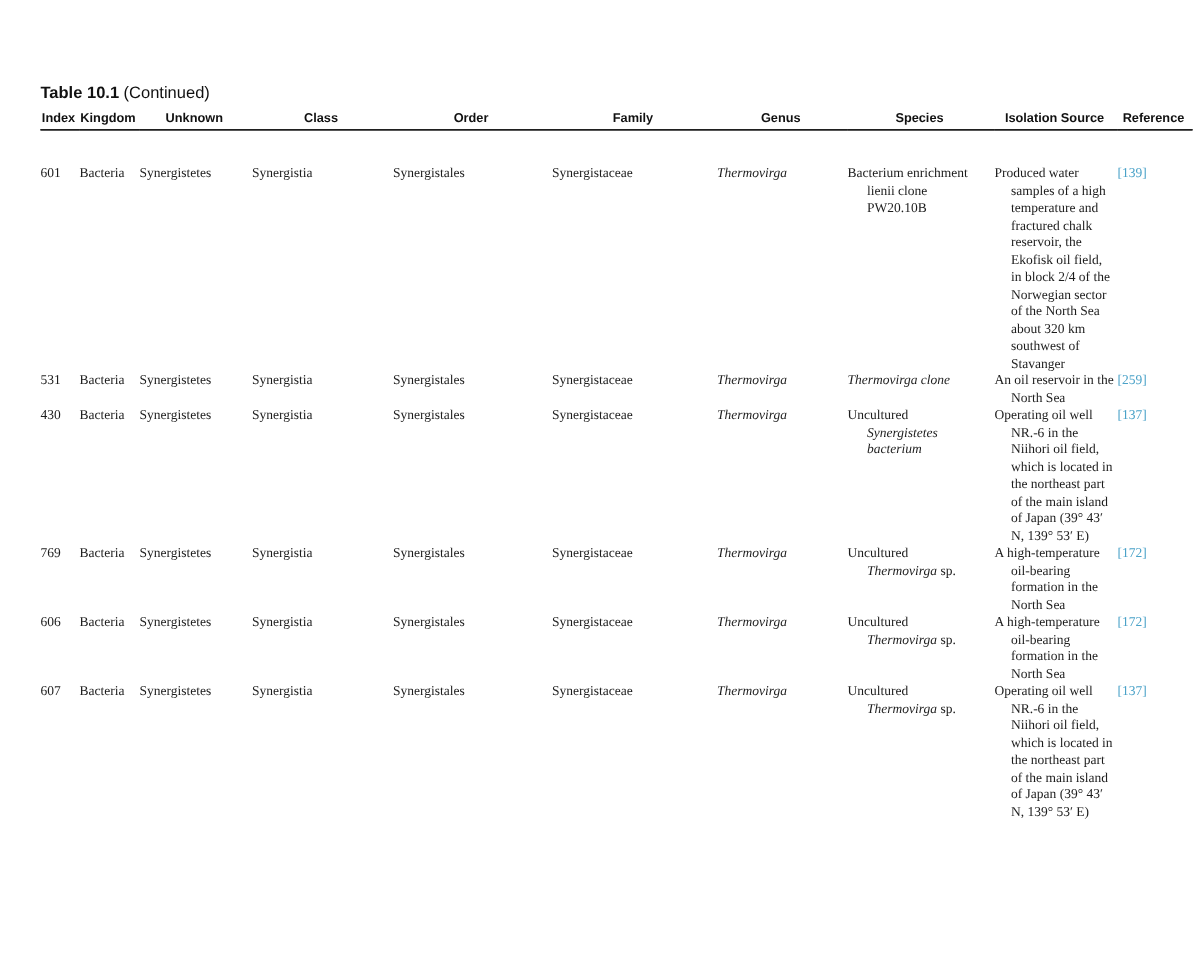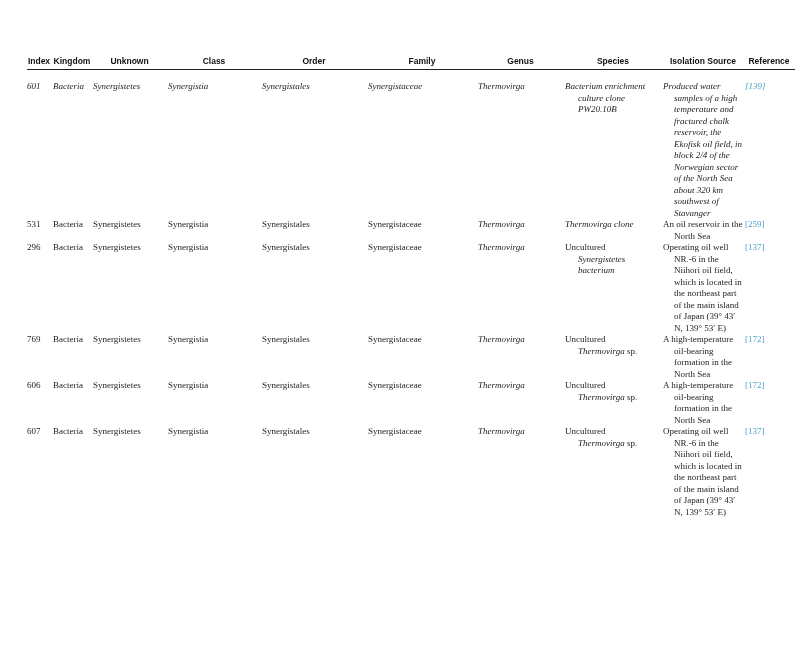--- a/index.html
+++ b/index.html
@@ -45,31 +45,34 @@
   }
   td {
     font-family: "Liberation Serif", serif;
     font-size: 9px;
     line-height: 11.5px;
     vertical-align: top;
     padding: 0 6px 0 0;
     color: #1d1d1d;
     word-wrap: break-word;
   }
-  tbody tr:first-child td { padding-top: 11px; font-style: italic; }
+  tbody tr:first-child td { padding-top: 23px; }
   td.hang13 { padding-left: 13px; text-indent: -13px; padding-right: 10px; }
   td.hang11 { padding-left: 11px; text-indent: -11px; padding-right: 2px; }
   .italic { font-style: italic; }
   .ref-link { color: var(--link-color, #4aa2c8); cursor: pointer; }
 </style>
 </head>
 <body>
 
 <div class="page">
   <div class="content">
+    <div class="title">
+      <span class="title-bold">Table 10.1</span><span class="title-cont">(Continued)</span>
+    </div>
     <table class="ref-table">
       <colgroup>
         <col style="width:26px">
           <col style="width:40px">
           <col style="width:75px">
         <col style="width:94px">
           <col style="width:106px">
           <col style="width:110px">
         <col style="width:87px">
           <col style="width:98px">
@@ -92,38 +95,38 @@
       </thead>
       <tbody>
           <tr>
             <td>601</td>
             <td>Bacteria</td>
             <td>Synergistetes</td>
             <td>Synergistia</td>
             <td>Synergistales</td>
             <td>Synergistaceae</td>
             <td class="italic">Thermovirga</td>
-            <td class="hang13"><span>Bacterium enrichment culture clone PW20.10B</span></td>
+            <td class="hang13"><span>Bacterium enrichment lienii clone PW20.10B</span></td>
             <td class="hang11">Produced water samples of a high temperature and fractured chalk reservoir, the Ekofisk oil field, in block 2/4 of the Norwegian sector of the North Sea about 320 km southwest of Stavanger</td>
             <td><span class="ref-link">[139]</span></td>
           </tr>
           <tr>
             <td>531</td>
             <td>Bacteria</td>
             <td>Synergistetes</td>
             <td>Synergistia</td>
             <td>Synergistales</td>
             <td>Synergistaceae</td>
             <td class="italic">Thermovirga</td>
             <td class="hang13"><span class="italic">Thermovirga clone</span></td>
             <td class="hang11">An oil reservoir in the North Sea</td>
             <td><span class="ref-link">[259]</span></td>
           </tr>
           <tr>
-            <td>296</td>
+            <td>430</td>
             <td>Bacteria</td>
             <td>Synergistetes</td>
             <td>Synergistia</td>
             <td>Synergistales</td>
             <td>Synergistaceae</td>
             <td class="italic">Thermovirga</td>
             <td class="hang13"><span>Uncultured </span><span class="italic">Synergistetes bacterium</span></td>
             <td class="hang11">Operating oil well NR.-6 in the Niihori oil field, which is located in the northeast part of the main island of Japan (39° 43′ N, 139° 53′ E)</td>
             <td><span class="ref-link">[137]</span></td>
           </tr>

